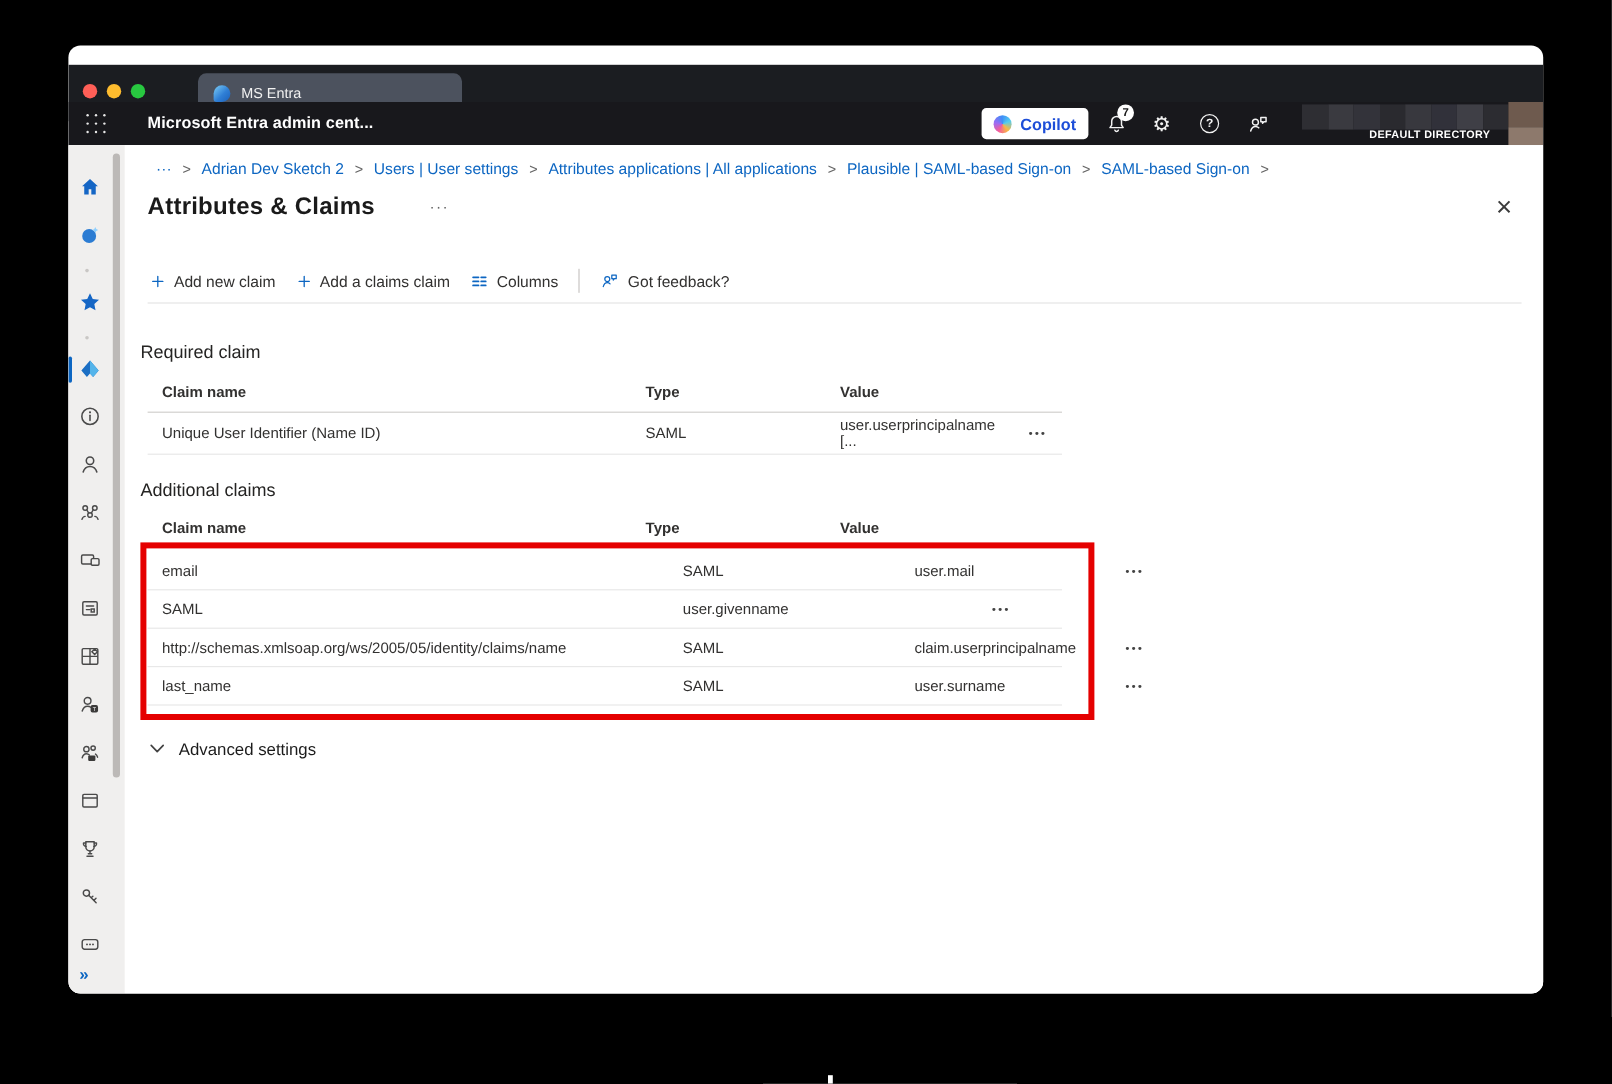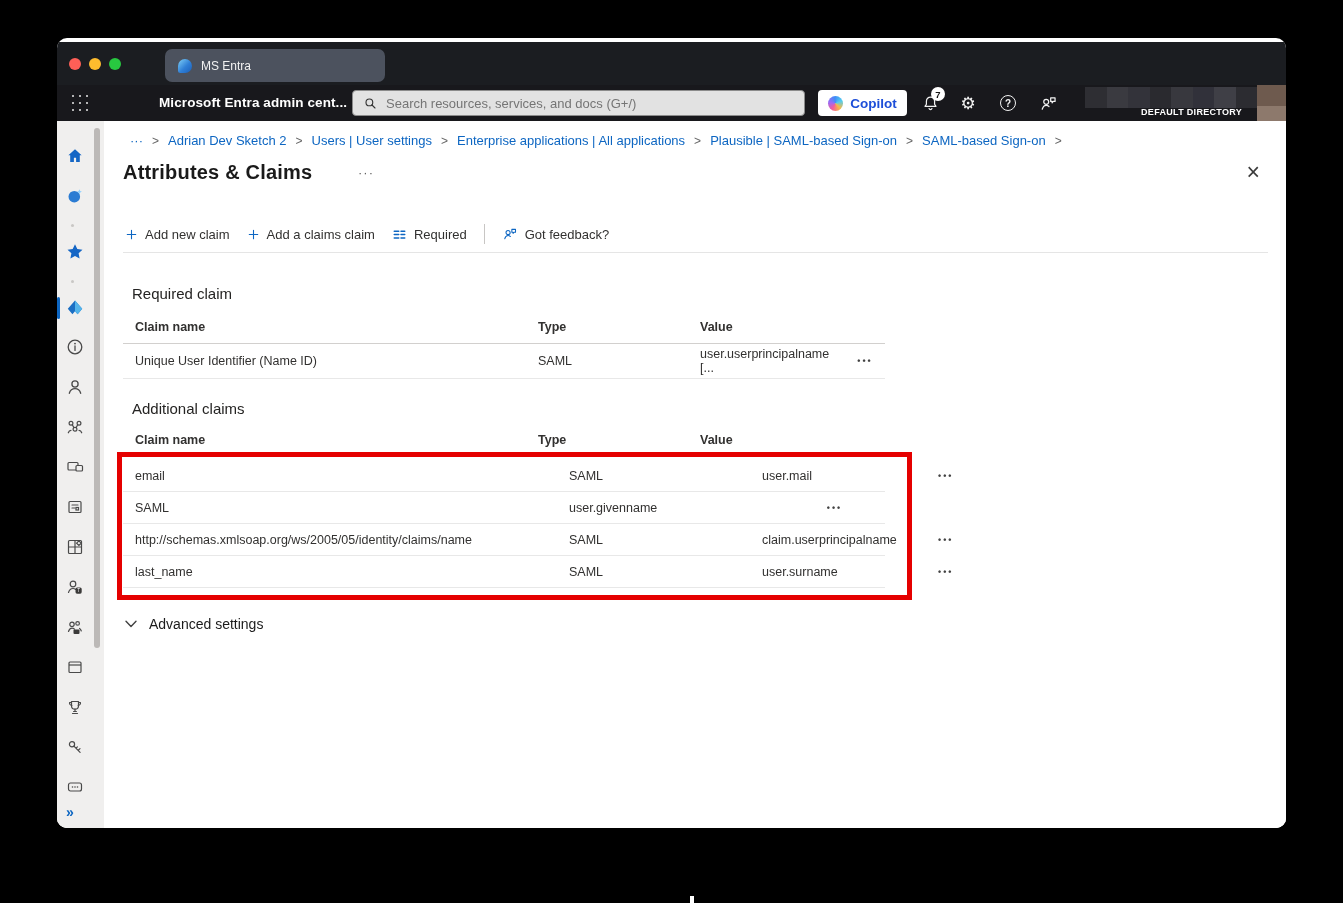--- a/index.html
+++ b/index.html
@@ -1,34 +1,34 @@
 <!DOCTYPE html>
 <html><head>
 <meta charset="utf-8">
 <style>
   * { margin:0; padding:0; box-sizing:border-box; }
   html,body { width:1343px; height:903px; background:#000; font-family:"Liberation Sans", sans-serif; overflow:hidden; }
 
   .window { position:absolute; left:57px; top:38px; width:1229px; height:790px; border-radius:10px; overflow:hidden; background:#fff; }
 
   
-  .titlebar { position:absolute; left:0; top:4px; width:100%; height:47px; background:#1b1d21; }
+  .titlebar { position:absolute; left:0; top:16px; width:100%; height:47px; background:#1b1d21; }
   .traffic { position:absolute; top:16px; width:12px; height:12px; border-radius:50%; }
   .t-red { left:12px; background:#ff5f57; }
   .t-yellow { left:32px; background:#febc2e; }
   .t-green { left:52px; background:#28c840; }
   .tab { position:absolute; left:108px; top:7px; width:220px; height:33px; background:#4c525e; border-radius:7px; display:flex; align-items:center; padding-left:13px; gap:9px; }
   .favicon { width:14px; height:14px; border-radius:50% 50% 50% 18%; background:linear-gradient(135deg,#7fd0f7 0%,#2f7fd6 55%,#1b5fb8 100%); }
   .tab-title { color:#f1f1f1; font-size:12px; }
 
   
   .topbar { position:absolute; left:0; top:47px; width:100%; height:36px; background:#18181c; }
   .waffle { position:absolute; left:14px; top:9px; width:18px; height:18px; display:grid; grid-template-columns:repeat(3,1fr); gap:3px; place-items:center; cursor:pointer; }
   .waffle i { width:2.5px; height:2.5px; background:#e8e8e8; border-radius:50%; }
-  .app-title { position:absolute; left:66px; top:10px; color:#fff; font-size:13.5px; font-weight:700; letter-spacing:.1px;margin-left:36px; }
+  .app-title { position:absolute; left:66px; top:10px; color:#fff; font-size:13.5px; font-weight:700; letter-spacing:.1px; }
   .searchbox { position:absolute; left:295px; top:5px; width:453px; height:26px; background:#e2e2e2; border:1px solid #8b8b8b; border-radius:4px; display:flex; align-items:center; padding-left:10px; gap:8px; }
   .searchbox input { border:none; outline:none; background:transparent; font-size:13px; color:#1f1f1f; width:400px; font-family:"Liberation Sans",sans-serif; }
   .copilot-btn { position:absolute; left:761px; top:5px; width:89px; height:26px; background:#fff; border-radius:4px; display:flex; align-items:center; justify-content:center; gap:7px; cursor:pointer; }
   .copilot-logo { width:15px; height:15px; border-radius:50%; background:conic-gradient(from 210deg,#f45c9a,#9a6cf5,#3e8df7,#53cdee,#f7b944,#f45c9a); }
   .copilot-label { color:#1d4ed8; font-size:13.5px; font-weight:700; }
   .top-ic { position:absolute; top:8px; width:20px; height:20px; display:flex; align-items:center; justify-content:center; cursor:pointer; }
   .bell { left:863px; }
   .badge { position:absolute; left:874px; top:2px; width:14px; height:14px; border-radius:50%; background:#fff; color:#141414; font-size:9.5px; font-weight:700; display:flex; align-items:center; justify-content:center; }
   .gear { left:901px; color:#f2f2f2; font-size:17px; }
   .help { left:941px; }
@@ -59,21 +59,21 @@
 
   .page-title { position:absolute; left:19px; top:40px; font-size:20px; font-weight:700; color:#1a1a1a; letter-spacing:.2px; }
   .title-dots { position:absolute; left:254px; top:44px; color:#616161; font-size:13px; letter-spacing:1px; cursor:pointer; }
   .close-x { position:absolute; right:26px; top:40px; font-size:23px; font-weight:300; color:#3b3b3b; cursor:pointer; line-height:22px; }
 
   .toolbar { position:absolute; left:21px; top:102px; height:22px; display:flex; align-items:center; gap:17px; font-size:13px; color:#323130; }
   .tool-item { display:flex; align-items:center; gap:7px; cursor:pointer; }
   .tool-divider { width:1px; height:20px; background:#c8c6c4; }
   .toolbar-line { position:absolute; left:19px; right:18px; top:131px; height:1px; background:#e5e5e5; }
 
-  .section-heading { position:absolute; left:28px; font-size:15px; color:#252423; font-weight:500; }
+  .section-heading { position:absolute; left:13px; font-size:15px; color:#252423; font-weight:500; }
   .h-required { top:164px; }
   .h-additional { top:279px; }
 
   .claims-table { position:absolute; left:19px; width:762px; font-size:12.5px; color:#323130; }
   .tbl-required { top:190px; }
   .tbl-additional { top:307px; }
   .t-head { display:grid; grid-template-columns:415px 162px 145px 1fr; align-items:center; font-weight:700; }
   .tbl-required .t-head { height:33px; border-bottom:1px solid #d2d0ce; }
   .tbl-additional .t-head { height:24px; }
   .t-head span:first-child { padding-left:12px; }
@@ -112,29 +112,20 @@
         <i></i>
         <i></i>
         <i></i>
         <i></i>
         <i></i>
         <i></i>
         <i></i>
         <i></i>
     </div>
     <span class="app-title">Microsoft Entra admin cent...</span>
-    <div class="searchbox">
-      <svg width="15" height="15" viewBox="0 0 20 20">
-          <g stroke="#333" stroke-width="1.5" fill="none" stroke-linecap="round">
-            <circle cx="8.5" cy="8.5" r="4.5"></circle>
-            <path d="M12 12l4 4"></path>
-          </g>
-        </svg>
-      <input type="text" style="color: rgb(31, 31, 31);" placeholder="Search resources, services, and docs (G+/)">
-    </div>
     <div class="copilot-btn">
       <span class="copilot-logo"></span>
       <span class="copilot-label">Copilot</span>
     </div>
     <div class="top-ic bell">
       <svg viewBox="0 0 20 20" width="19" height="19">
           <g stroke="#f2f2f2" stroke-width="1.3" fill="none" stroke-linecap="round" stroke-linejoin="round">
             <path d="M10 3.2a4.3 4.3 0 0 0-4.3 4.3v3.3L4.2 13h11.6l-1.5-2.2V7.5A4.3 4.3 0 0 0 10 3.2z"></path>
             <path d="M8.5 15.3a1.6 1.6 0 0 0 3 0"></path>
           </g>
@@ -314,21 +305,21 @@
       </div>
 
     <div class="main">
       <div class="breadcrumb">
         <span class="crumb">···</span>
       <span class="crumb-sep">&gt;</span>
           <span class="crumb">Adrian Dev Sketch 2</span>
           <span class="crumb-sep">&gt;</span>
           <span class="crumb">Users | User settings</span>
           <span class="crumb-sep">&gt;</span>
-          <span class="crumb">Enterprise applications | All applications</span>
+          <span class="crumb">Attributes applications | All applications</span>
           <span class="crumb-sep">&gt;</span>
           <span class="crumb">Plausible | SAML-based Sign-on</span>
           <span class="crumb-sep">&gt;</span>
           <span class="crumb">SAML-based Sign-on</span>
           <span class="crumb-sep">&gt;</span>
         </div>
 
       <div class="page-title">Attributes &amp; Claims</div>
       <div class="title-dots">···</div>
       <div class="close-x">×</div>
@@ -345,21 +336,21 @@
               <path d="M10 3.5v13M3.5 10h13" stroke="#0d66c2" stroke-width="1.7" stroke-linecap="round"></path>
             </svg>
           <span>Add a claims claim</span>
         </div>
         <div class="tool-item">
           <svg width="15" height="15" viewBox="0 0 20 20">
               <g stroke="#0d66c2" stroke-width="2" stroke-linecap="round">
                 <path d="M3 5.5h6M3 10h6M3 14.5h6M12 5.5h5M12 10h5M12 14.5h5"></path>
               </g>
             </svg>
-          <span>Required</span>
+          <span>Columns</span>
         </div>
         <div class="tool-divider"></div>
         <div class="tool-item">
           <svg width="16" height="16" viewBox="0 0 20 20">
               <g stroke="#0d66c2" stroke-width="1.3" fill="none" stroke-linecap="round" stroke-linejoin="round">
                 <circle cx="7.6" cy="8.2" r="2.6"></circle>
                 <path d="M3.4 16c.8-2.7 2.4-4 4.2-4 1.1 0 2.1.4 2.9 1.2"></path>
                 <path d="M12.3 4.2h4.6v3.6h-1.9l-1.2 1.4V7.8h-1.5z"></path>
               </g>
             </svg>

